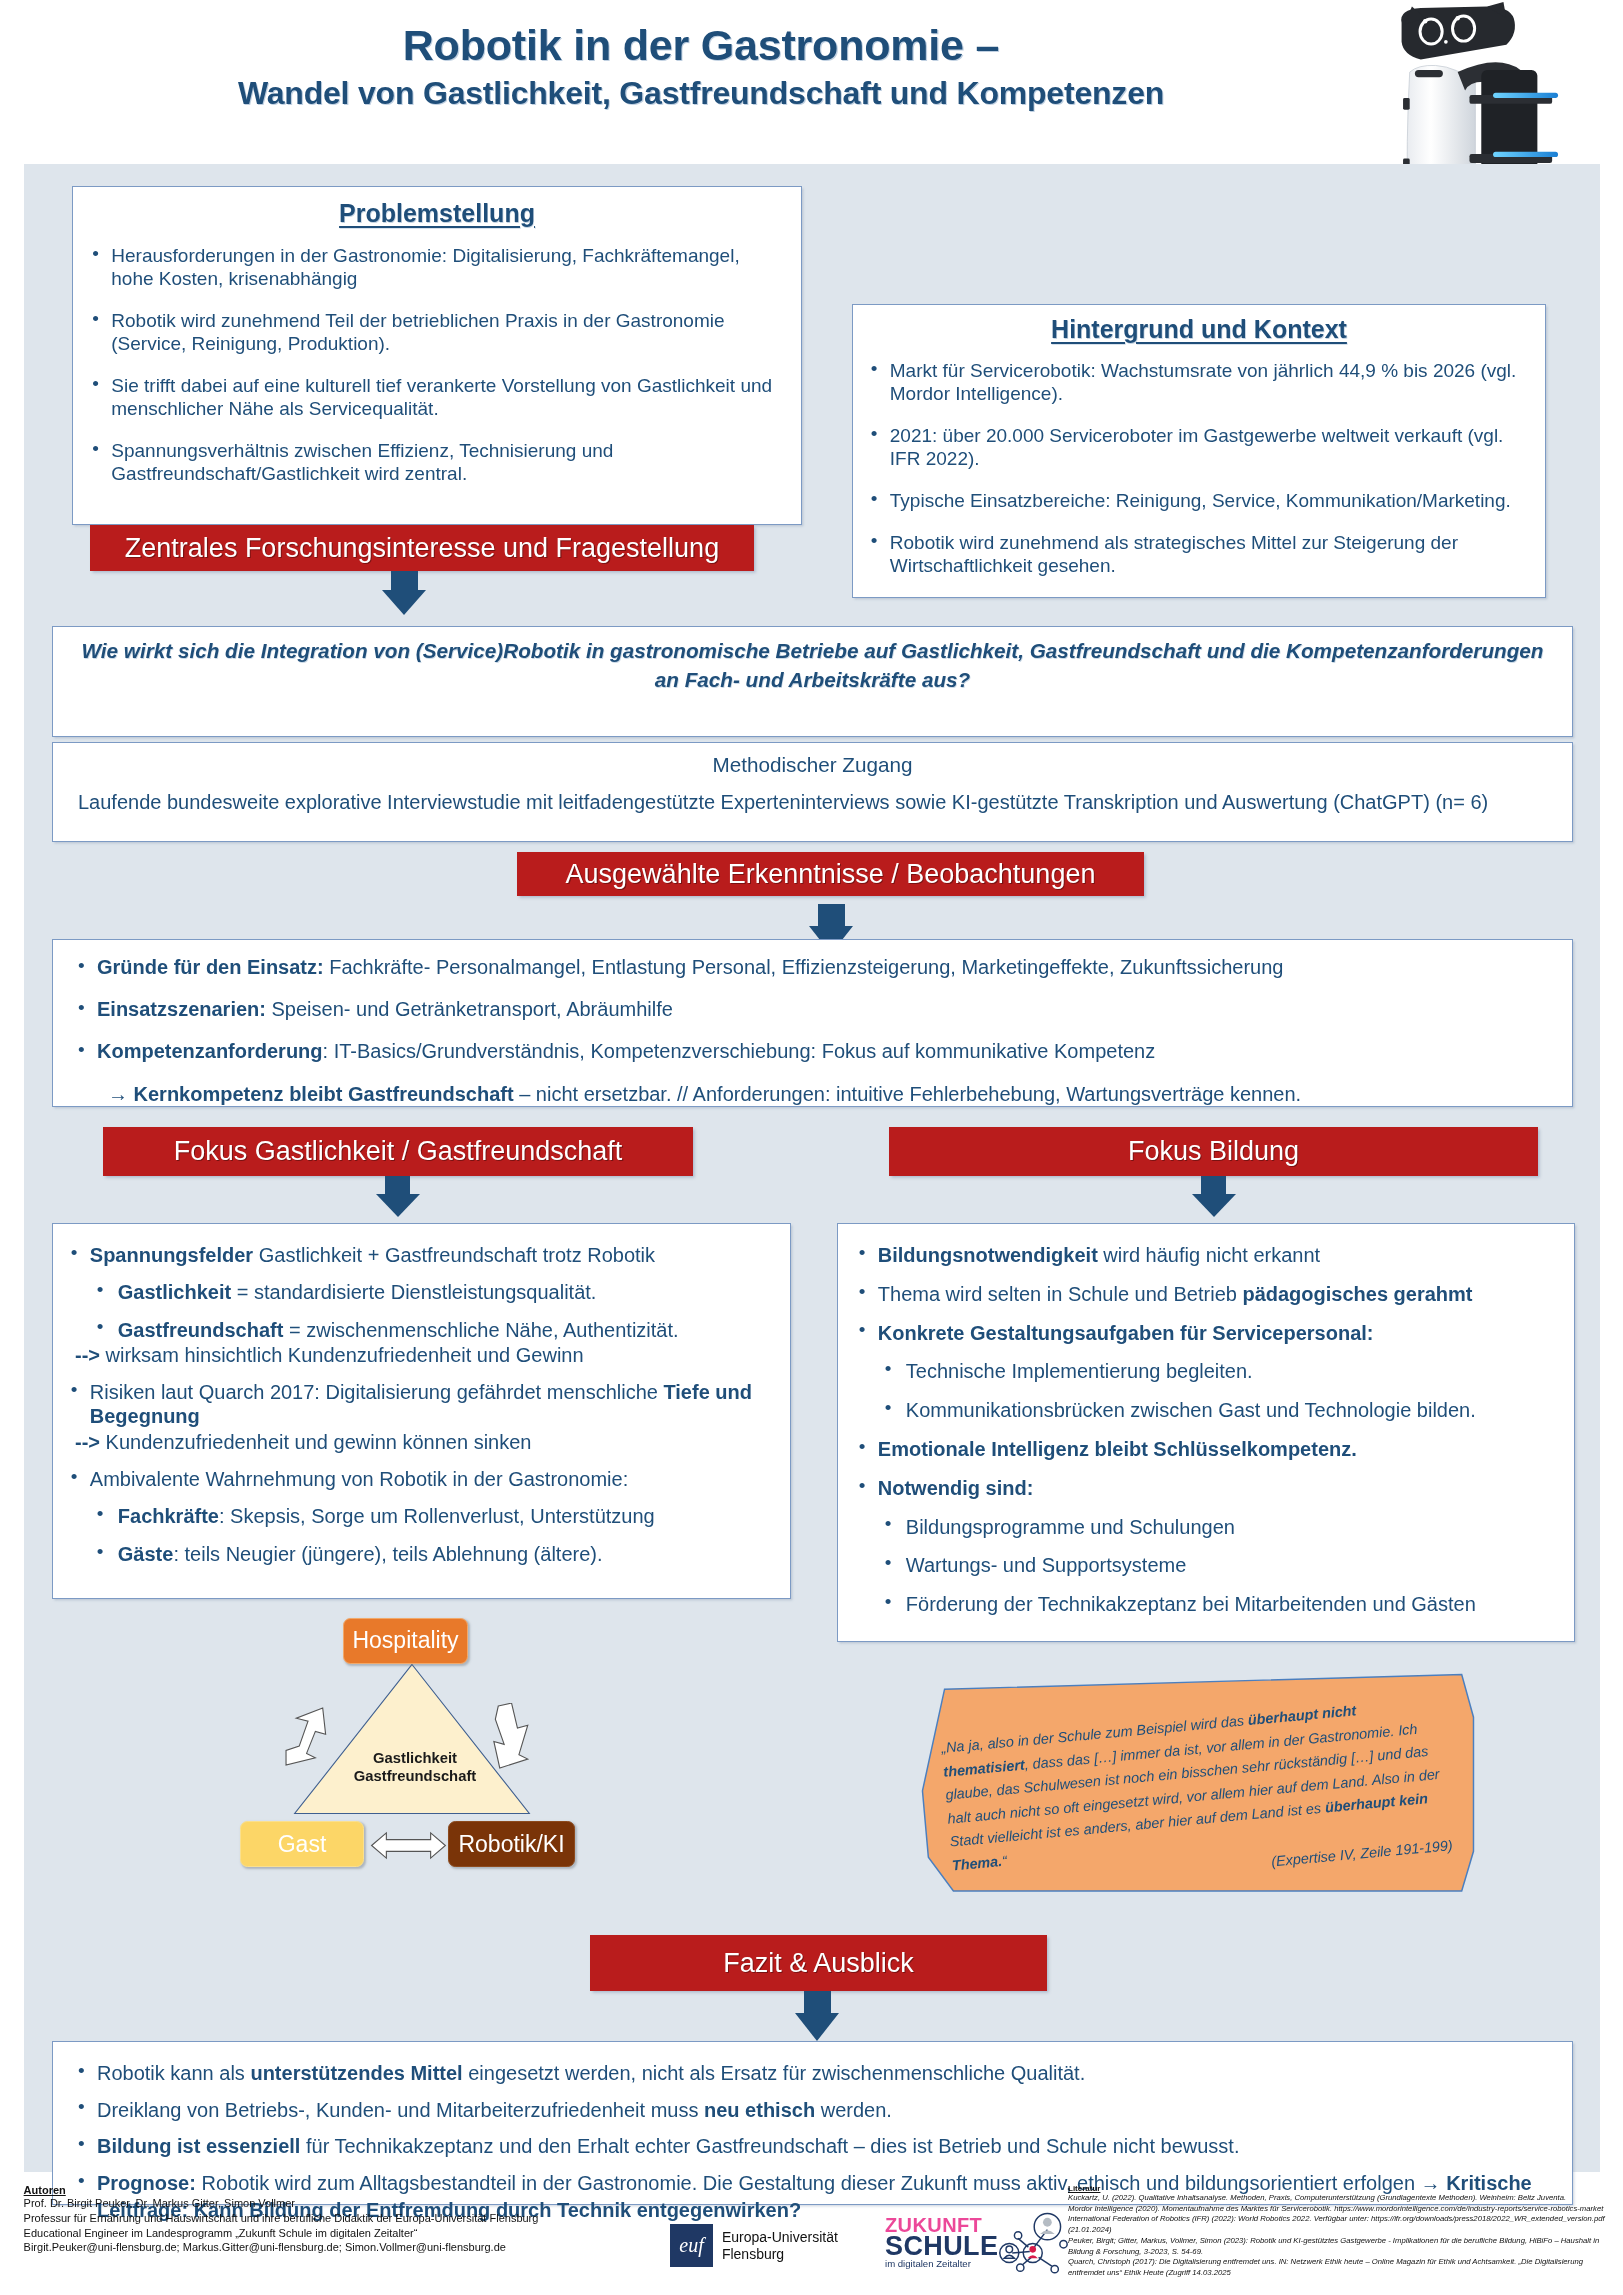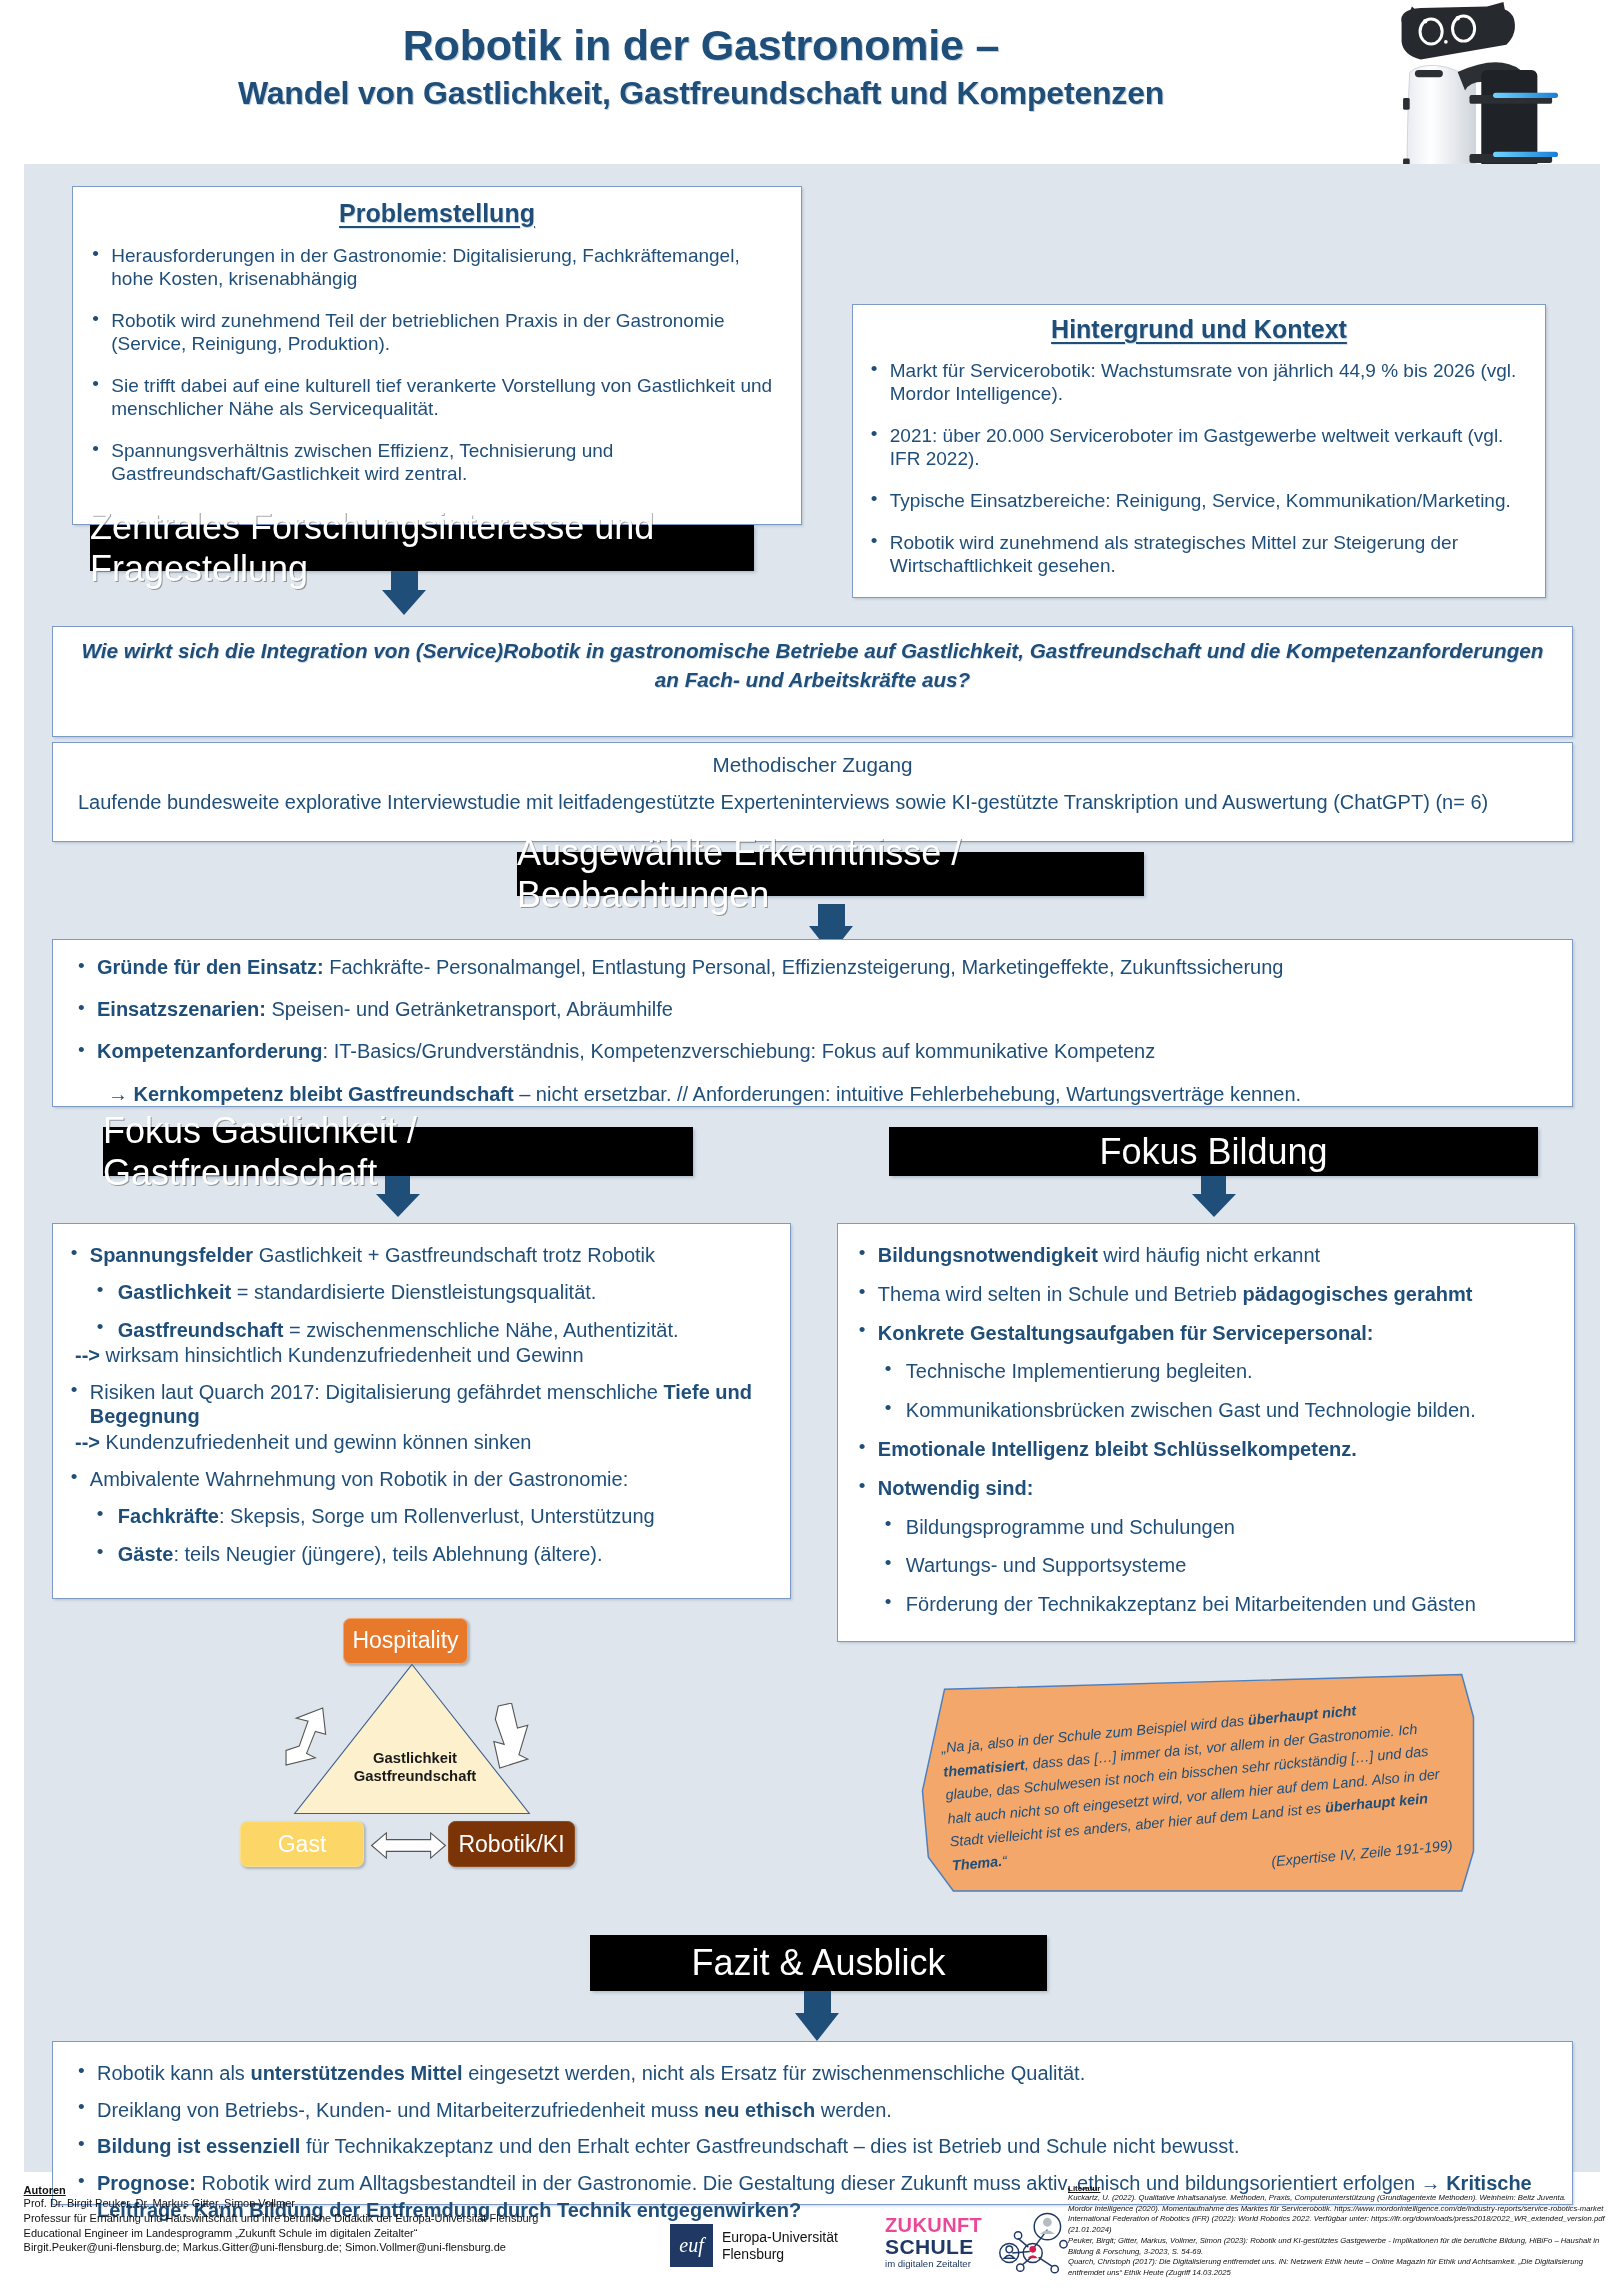--- a/index.html
+++ b/index.html
@@ -42,24 +42,24 @@
   .card {
     position: absolute;
     background: #ffffff;
     border: 1.5px solid #7C9AC4;
     box-shadow: 1.5px 1.5px 2.2px rgba(120,140,170,.35);
   }
 
   
   .banner {
     position: absolute;
-    background: #000000;
+    background: #b91c1c;
     color: #ffffff;
     display: flex; align-items: center; justify-content: center;
-    font-size: 36px;
+    font-size: 27px;
     text-shadow: 1.1px 1.1px 0 rgba(0,0,0,.35);
     box-shadow: 2.2px 2.2px 3px rgba(120,140,170,.5);
   }
   .arrow-stem {
     position: absolute;
     background: #1F4E79;
   }
   .arrow-head {
     position: absolute;
     width: 0; height: 0;
@@ -222,21 +222,21 @@
   #logo-euf { position: absolute; left: 670px; top: 2221px; width: 184px; height: 49px; display:flex; align-items:center; }
   .euf-mark {
     width: 43px; height: 43px; background: #1F3864; color: #fff;
     display:flex; align-items:center; justify-content:center;
     font-style: italic; font-family: "Liberation Serif", serif; font-size: 20px;
   }
   .euf-text { margin-left: 8.9px; font-size: 14px; line-height: 17px; color: #111; }
 
   #logo-zukunft { position: absolute; left: 885px; top: 2215px; width: 170px; height: 59px; }
   .zk-t1 { font-size: 20px; font-weight: bold; color: #ec4899; letter-spacing: 0.4px; line-height: 21.4px; }
-  .zk-t2 { font-size: 21px; font-weight: bold; color: #1F3864; letter-spacing: 0.4px; line-height: 21.4px; }
+  .zk-t2 { font-size: 27px; font-weight: bold; color: #1F3864; letter-spacing: 0.4px; line-height: 21.4px; }
   .zk-t3 { font-size: 9.6px; color: #1F3864; line-height: 12.5px; }
 
   
   #robot { position: absolute; left: 1369px; top: 1.5px; width: 198px; height: 369px; }
 </style>
 </head>
 <body>
 
 <div id="poster">
 

